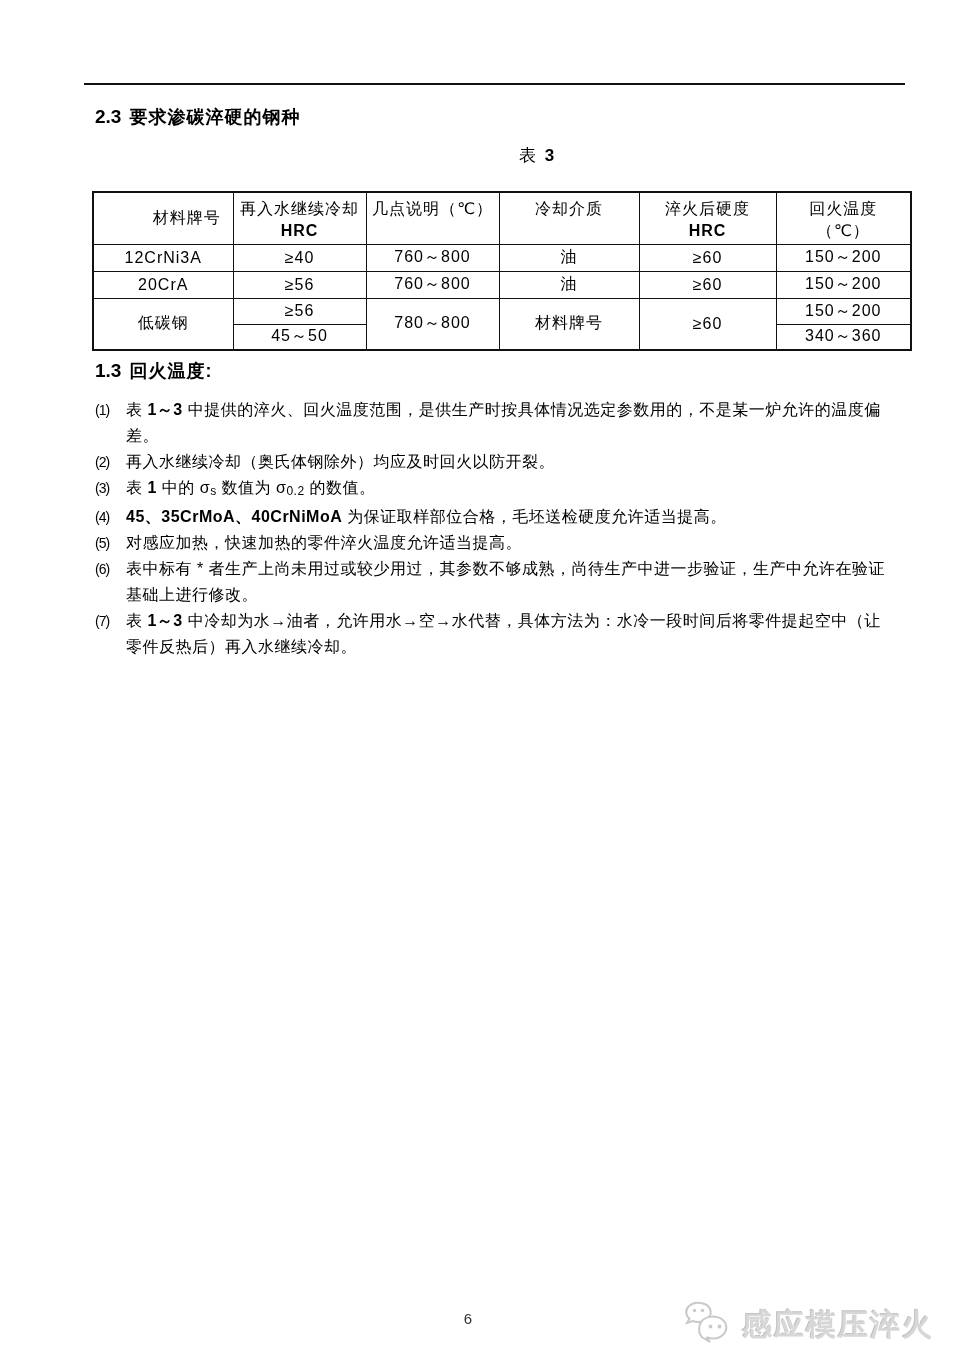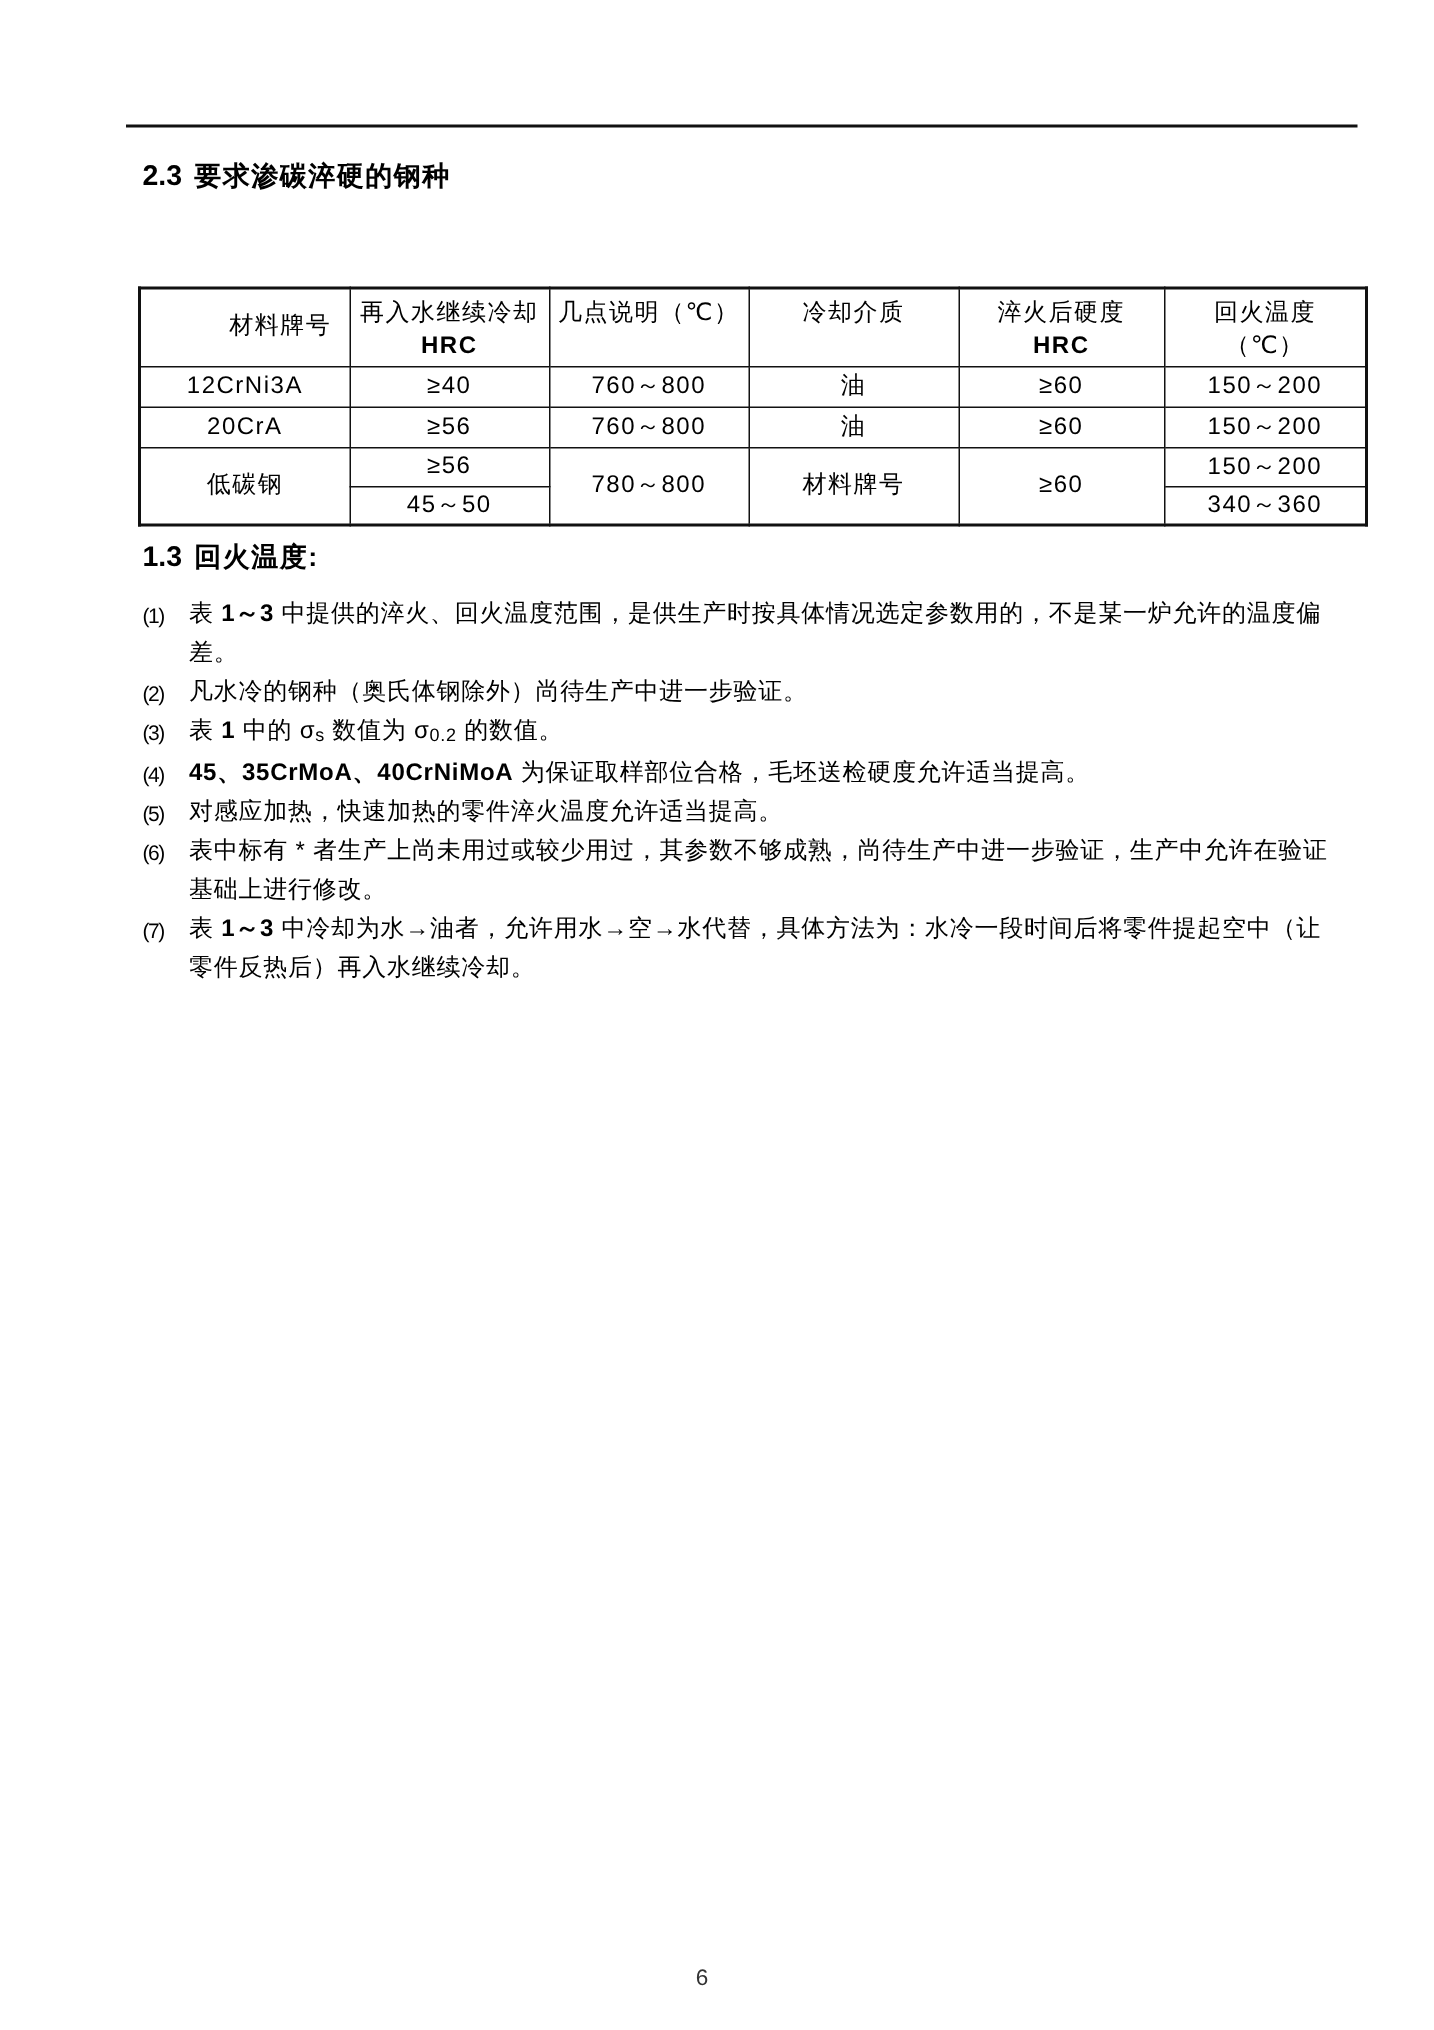--- a/index.html
+++ b/index.html
@@ -66,20 +66,24 @@
 <body>
 
 <div class="page">
 
   <div class="rule"></div>
 
   <div class="heading h23">
     <span class="hnum">2.3</span><span>要求渗碳淬硬的钢种</span>
   </div>
 
+  <div class="tcap">
+    <span>表</span>
+    <b>3</b>
+  </div>
 
   <table class="t3">
     <colgroup>
       <col style="width:140px">
         <col style="width:133px">
         <col style="width:133px">
       <col style="width:140px">
         <col style="width:137px">
         <col style="width:135px">
     </colgroup>
@@ -142,21 +146,21 @@
     <span class="hnum">1.3</span><span>回火温度:</span>
   </div>
 
   <div class="notes">
       <div class="note">
         <span class="marker">(1)</span>
         <span class="ntext"><span>表 </span><span class="b">1～3</span><span> 中提供的淬火、回火温度范围，是供生产时按具体情况选定参数用的，不是某一炉允许的温度偏差。</span></span>
       </div>
       <div class="note">
         <span class="marker">(2)</span>
-        <span class="ntext"><span>凡水冷的钢种（奥氏体钢除外）尚待生产中进一步验证。</span></span>
+        <span class="ntext"><span>再入水继续冷却（奥氏体钢除外）均应及时回火以防开裂。</span></span>
       </div>
       <div class="note">
         <span class="marker">(3)</span>
         <span class="ntext"><span>表 </span><span class="b">1</span><span> 中的 σ</span><span class="sub">s</span><span> 数值为 σ</span><span class="sub">0.2</span><span> 的数值。</span></span>
       </div>
       <div class="note">
         <span class="marker">(4)</span>
         <span class="ntext"><span class="b">45、35CrMoA、40CrNiMoA</span><span> 为保证取样部位合格，毛坯送检硬度允许适当提高。</span></span>
       </div>
       <div class="note">
@@ -168,14 +172,29 @@
         <span class="ntext"><span>表中标有 * 者生产上尚未用过或较少用过，其参数不够成熟，尚待生产中进一步验证，生产中允许在验证基础上进行修改。</span></span>
       </div>
       <div class="note">
         <span class="marker">(7)</span>
         <span class="ntext"><span>表 </span><span class="b">1～3</span><span> 中冷却为水→油者，允许用水→空→水代替，具体方法为：水冷一段时间后将零件提起空中（让零件反热后）再入水继续冷却。</span></span>
       </div>
     </div>
 
   <div class="pnum">6</div>
 
+  <div class="wm">
+    <svg class="wicon" width="56" height="50" viewBox="0 0 56 50">
+      <g fill="#ffffff" stroke="#c9c9c9" stroke-width="2">
+        <path d="M7 6 C13 1 25 2 28 9 C31 16 24 22 16 22 C14 22 12 21.6 10.5 21 L5 23 L7.5 18.5 C4 16 2.5 10 7 6 Z"></path>
+        <path d="M22 19 C30 14 42 17 44 25 C46 33 38 39 30 38.5 C28 38.4 26 38 24.5 37.2 L28 42 L20.5 37.5 C16 34 15.5 24 22 19 Z"></path>
+      </g>
+      <g fill="#c9c9c9" stroke="none">
+        <circle cx="12.5" cy="10.5" r="1.7"></circle>
+        <circle cx="20.5" cy="10.5" r="1.7"></circle>
+        <circle cx="28.5" cy="26.5" r="1.9"></circle>
+        <circle cx="37.5" cy="26.5" r="1.9"></circle>
+      </g>
+    </svg>
+    <span class="wmtext">感应模压淬火</span>
+  </div>
 
 </div>
 
 </body></html>

